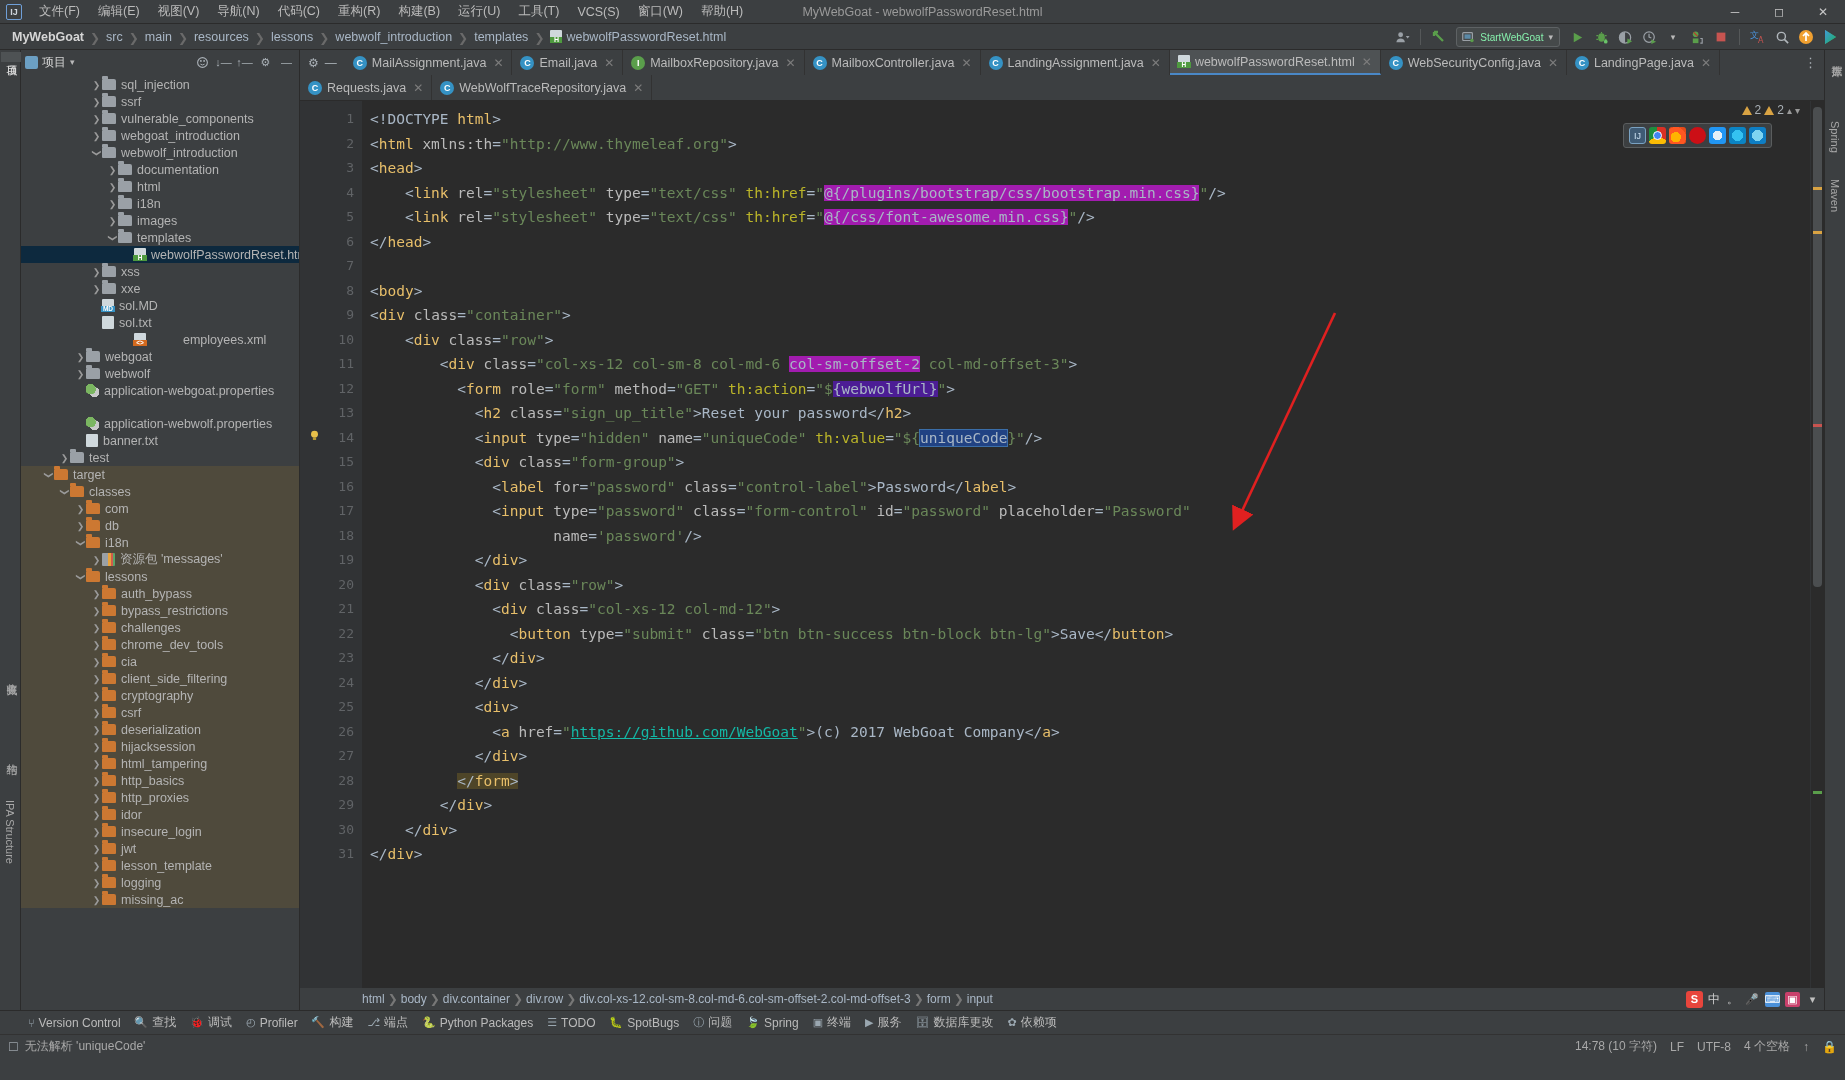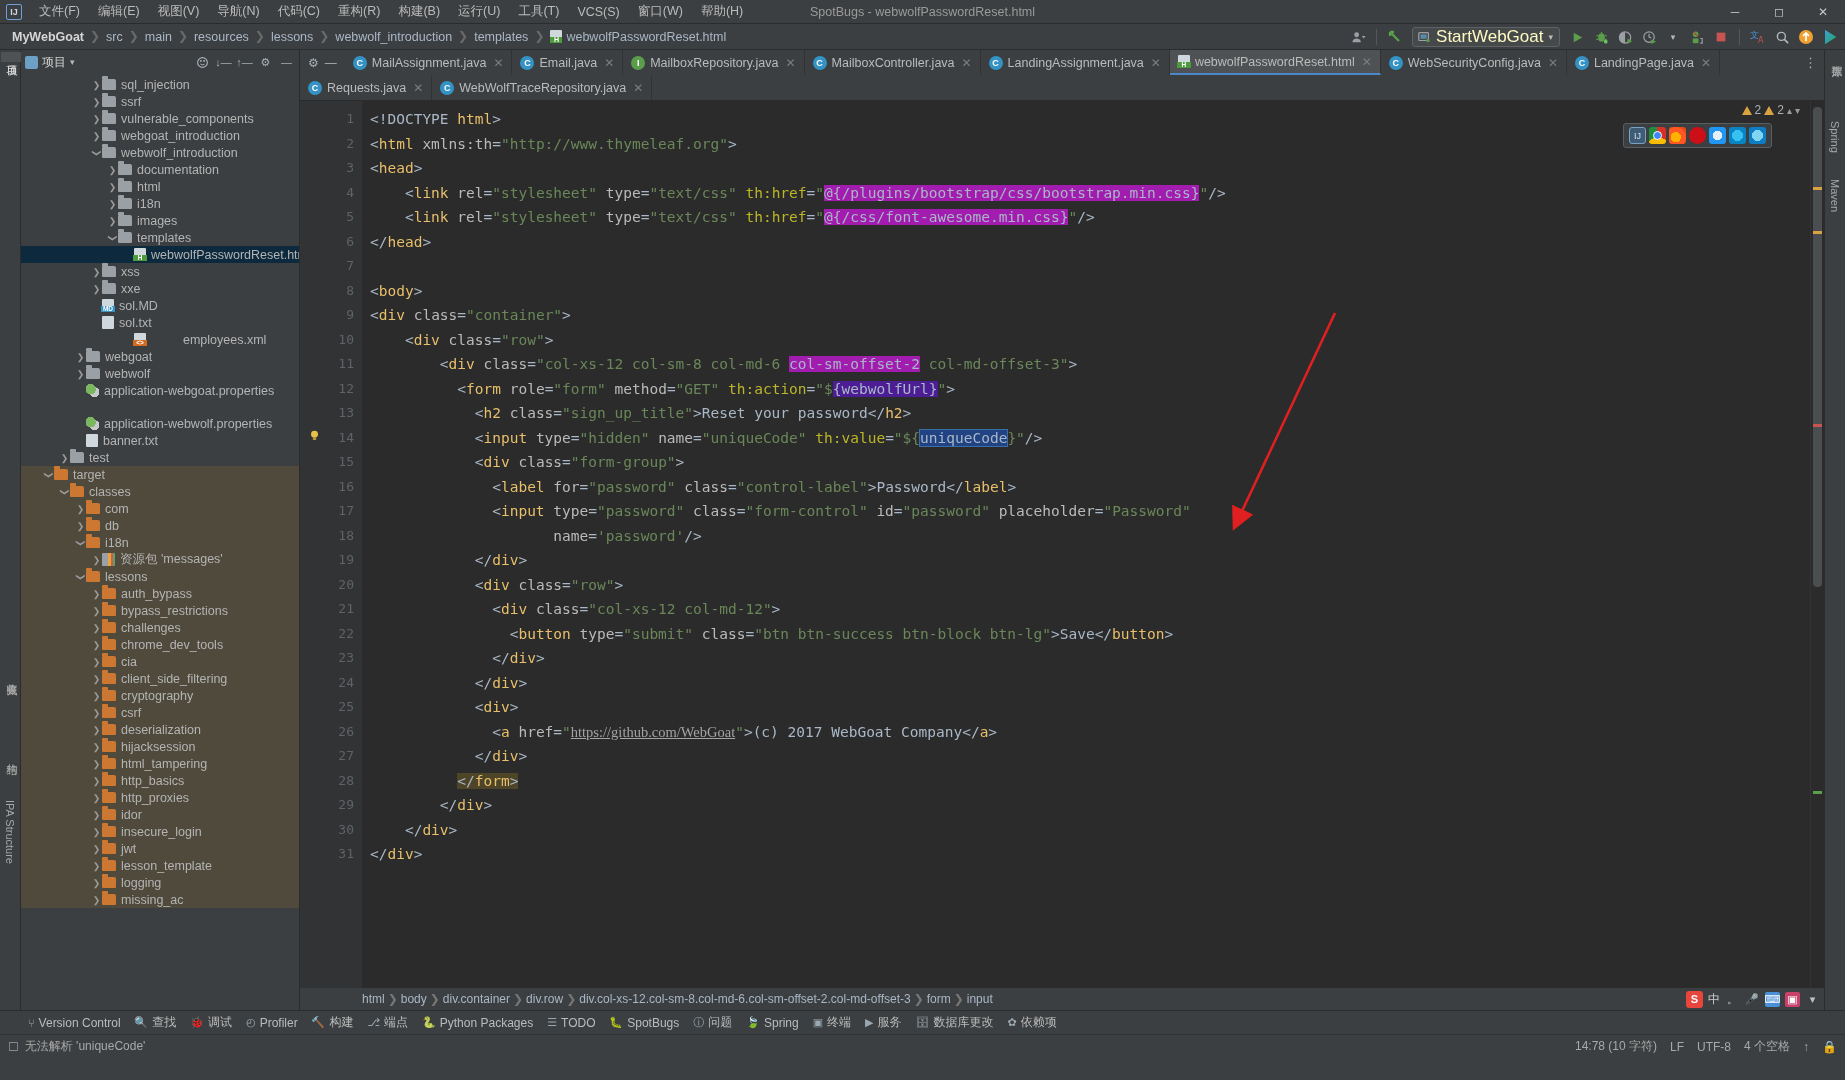--- a/index.html
+++ b/index.html
@@ -42,21 +42,21 @@
   .win-ctl .wb {
     width: 44px; height: 24px; display: flex; align-items: center;
     justify-content: center; color: #c8c8c8; font-size: 12px;
   }
 
   
   .navbar {
     height: 26px; background: #3c3f41; display: flex; align-items: center;
     padding-left: 8px; position: relative; border-bottom: 1px solid #2b2b2b;
   }
-  .crumbs { display: flex; align-items: flex-start; }
+  .crumbs { display: flex; align-items: flex-end; }
   .crumb {
     font-size: 12.5px; color: #a9b7c6; padding: 1px 4px; white-space: nowrap;
   }
   .crumb.proj { color: #d6d6d6; font-weight: bold; }
   .crumb-sep { color: #6a6a6a; font-size: 12px; padding: 0 2px; }
   .crumb .fico {
     display: inline-block; width: 12px; height: 13px; margin-right: 4px;
     vertical-align: -2px; position: relative;
     background: #cfd8dc; border-radius: 1px;
   }
@@ -71,21 +71,21 @@
   }
   .tb-ico {
     width: 22px; height: 22px; display: flex; align-items: center;
     justify-content: center; border-radius: 3px; cursor: default;
   }
   .runcfg {
     display: flex; align-items: center; gap: 5px;
     background: #45494a; border: 1px solid #5e6264; border-radius: 3px;
     height: 20px; padding: 0 6px 0 4px; margin: 0 4px;
   }
-  .runcfg .lbl { font-size: 17px; color: #fef9c3; white-space: nowrap; }
+  .runcfg .lbl { font-size: 10px; color: #86efac; white-space: nowrap; }
   .vsep { width: 1px; height: 16px; background: #555859; margin: 0 5px; }
 
   
   .main {
     position: absolute; top: 50px; left: 0; right: 0; bottom: 70px;
     display: flex;
   }
 
   
   .lstrip {
@@ -235,21 +235,21 @@
   .tag { color: #e8bf6a; }
   .attr { color: #bababa; }
   .attr-t { color: #bbb529; }
   .str { color: #6a8759; }
   .txt { color: #a9b7c6; }
   .punc { color: #a9b7c6; }
   .hl-expr { background: #a21caf; }
   .hl-sel { background: #214283; }
   .hl-warn { background: #4c1d95; }
   .hl-form { background: #4e4528; }
-  .link { color: #a3a3a3; text-decoration: underline; font-family: Liberation Serif, serif; }
+  .link { color: #14b8a6; text-decoration: underline; }
   .boxed { outline: 1px solid #3b6ea8; }
 
   
   .browser-pop {
     position: absolute; top: 22px; right: 52px;
     background: #3c3f41; border: 1px solid #5a5d5e; border-radius: 3px;
     display: flex; align-items: center; gap: 3px; padding: 3px 5px;
     z-index: 20;
   }
   .browser-pop .bi {
@@ -364,21 +364,21 @@
       <div class="mi">导航(N)</div>
       <div class="mi">代码(C)</div>
       <div class="mi">重构(R)</div>
       <div class="mi">构建(B)</div>
       <div class="mi">运行(U)</div>
       <div class="mi">工具(T)</div>
       <div class="mi">VCS(S)</div>
       <div class="mi">窗口(W)</div>
       <div class="mi">帮助(H)</div>
     </div>
-  <div class="win-title">SpotBugs - webwolfPasswordReset.html</div>
+  <div class="win-title">MyWebGoat - webwolfPasswordReset.html</div>
   <div class="win-ctl">
     <div class="wb">─</div>
     <div class="wb">◻</div>
     <div class="wb close">✕</div>
   </div>
 </div>
 
 <div class="navbar">
   <div class="crumbs" id="navcrumbs">
       <span class="crumb proj">MyWebGoat</span>

